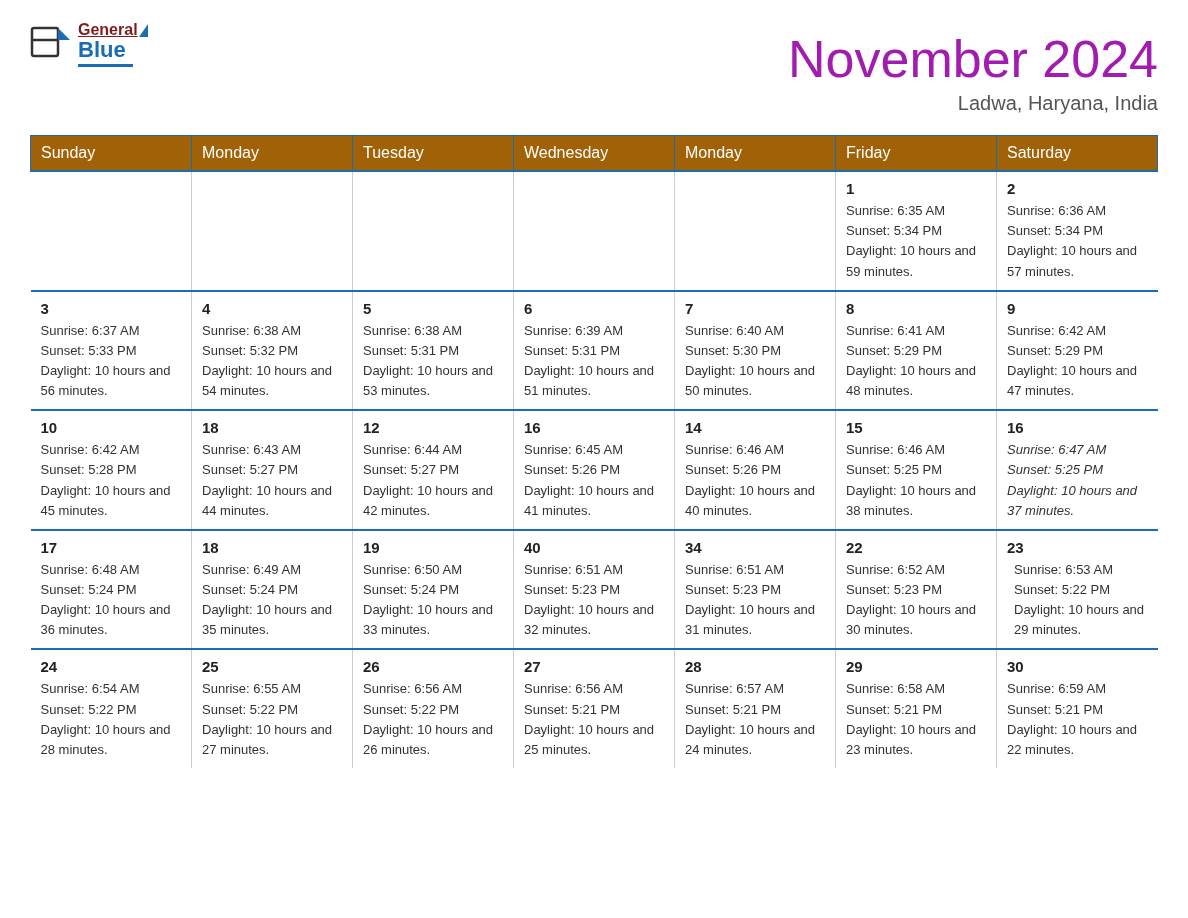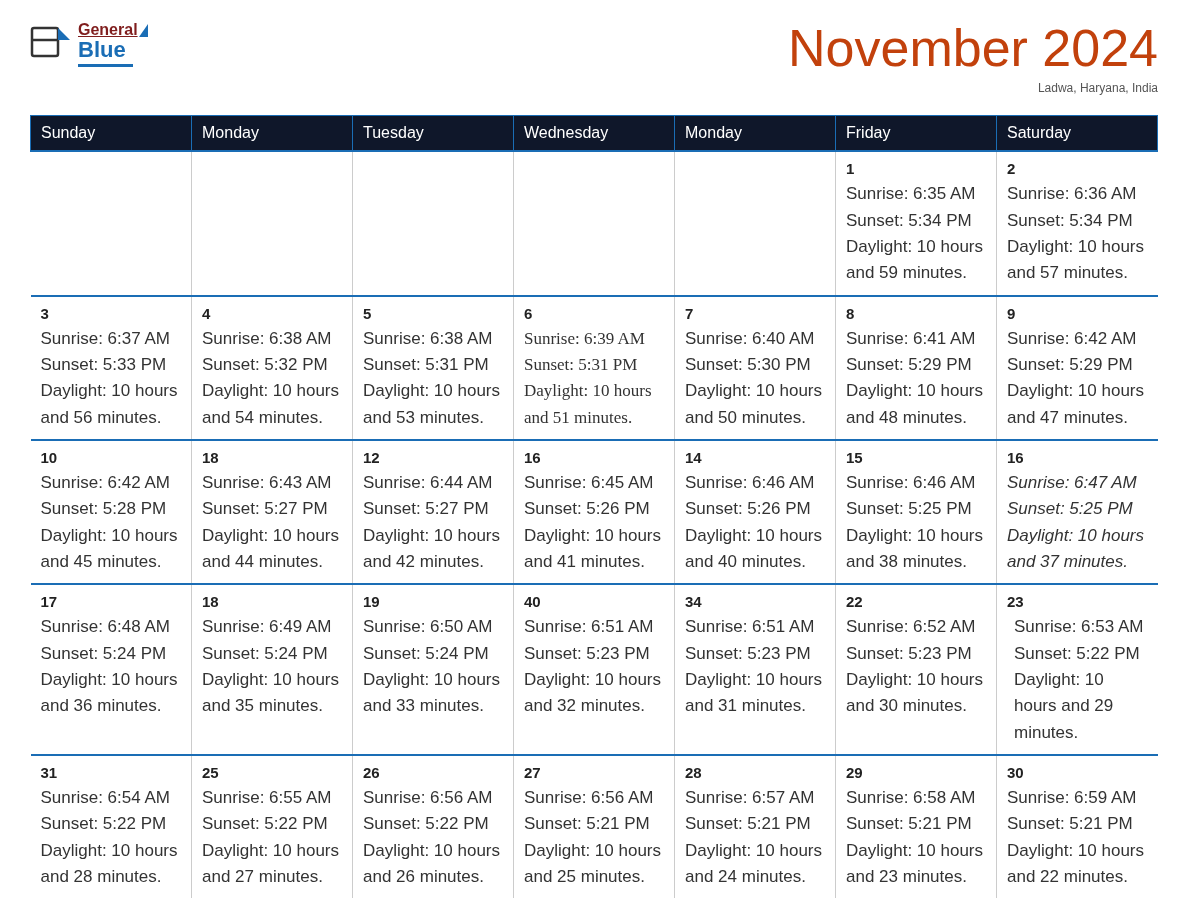--- a/index.html
+++ b/index.html
@@ -19,35 +19,36 @@
       display: flex;
       flex-direction: column;
       align-items: flex-start;
     }
     .title-area {
       text-align: right;
     }
     .month-title {
       font-size: 52px;
       font-weight: normal;
-      color: #c2410c;
+      color: #a21caf;
       line-height: 1.1;
+      margin-top: 11px;
     }
     .location-title {
-      font-size: 12px;
+      font-size: 20px;
       color: #555;
       margin-top: 4px;
     }
     table {
       width: 100%;
       border-collapse: collapse;
       table-layout: fixed;
     }
     thead tr {
-      background: #0f172a;
+      background: #a16207;
     }
     thead th {
       color: #fff;
       font-size: 16px;
       font-weight: normal;
       padding: 8px 10px;
       text-align: left;
       border: 1px solid #1a6db5;
     }
     tbody tr {
@@ -66,21 +67,21 @@
       border-right: none;
     }
     .day-number {
       font-size: 15px;
       font-weight: bold;
       color: #222;
       display: block;
       margin-bottom: 4px;
     }
     .day-info {
-      font-size: 17px;
+      font-size: 13px;
       line-height: 1.55;
       color: #333;
     }
     .empty-cell {
       background: #fff;
     }
     .logo-wrapper {
       display: flex;
       align-items: center;
     }
@@ -161,21 +162,21 @@
 Daylight: 10 hours and 54 minutes.</div>
         </td>
         <td>
           <span class="day-number">5</span>
           <div class="day-info" style="white-space: pre-line;">Sunrise: 6:38 AM
 Sunset: 5:31 PM
 Daylight: 10 hours and 53 minutes.</div>
         </td>
         <td>
           <span class="day-number">6</span>
-          <div class="day-info" style="white-space: pre-line; font-family: Liberation Serif, serif;">Sunrise: 6:39 AM
+          <div class="day-info" style="white-space: pre-line;">Sunrise: 6:39 AM
 Sunset: 5:31 PM
 Daylight: 10 hours and 51 minutes.</div>
         </td>
         <td>
           <span class="day-number">7</span>
           <div class="day-info" style="white-space: pre-line;">Sunrise: 6:40 AM
 Sunset: 5:30 PM
 Daylight: 10 hours and 50 minutes.</div>
         </td>
         <td>
@@ -274,21 +275,21 @@
         </td>
         <td>
           <span class="day-number">23</span>
           <div class="day-info" style="white-space: pre-line; margin-left: 7px;">Sunrise: 6:53 AM
 Sunset: 5:22 PM
 Daylight: 10 hours and 29 minutes.</div>
         </td>
       </tr>
       <tr>
         <td>
-          <span class="day-number">31</span>
+          <span class="day-number">24</span>
           <div class="day-info" style="white-space: pre-line;">Sunrise: 6:54 AM
 Sunset: 5:22 PM
 Daylight: 10 hours and 28 minutes.</div>
         </td>
         <td>
           <span class="day-number">25</span>
           <div class="day-info" style="white-space: pre-line;">Sunrise: 6:55 AM
 Sunset: 5:22 PM
 Daylight: 10 hours and 27 minutes.</div>
         </td>

